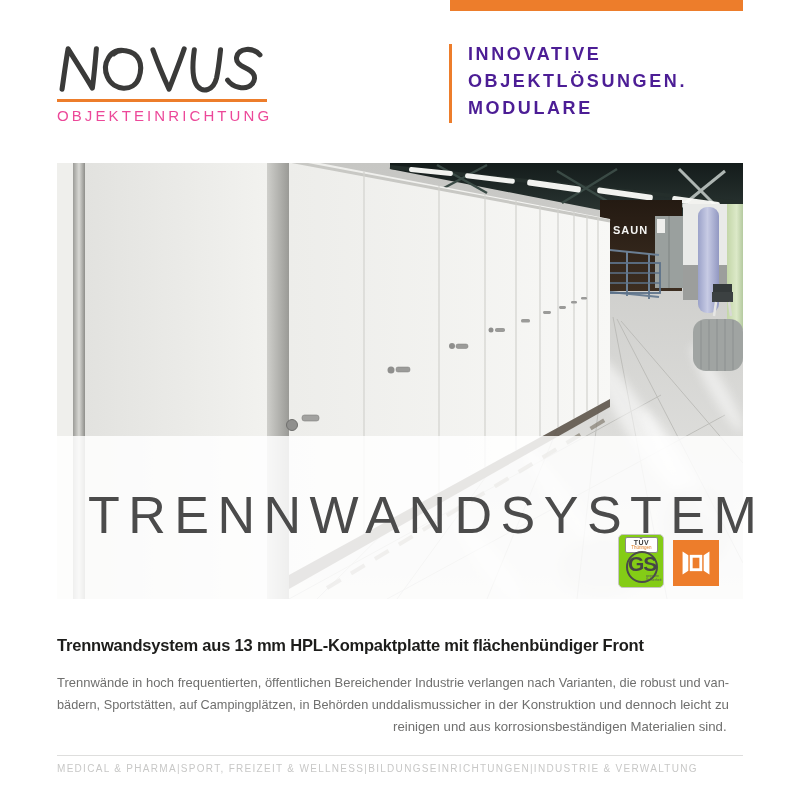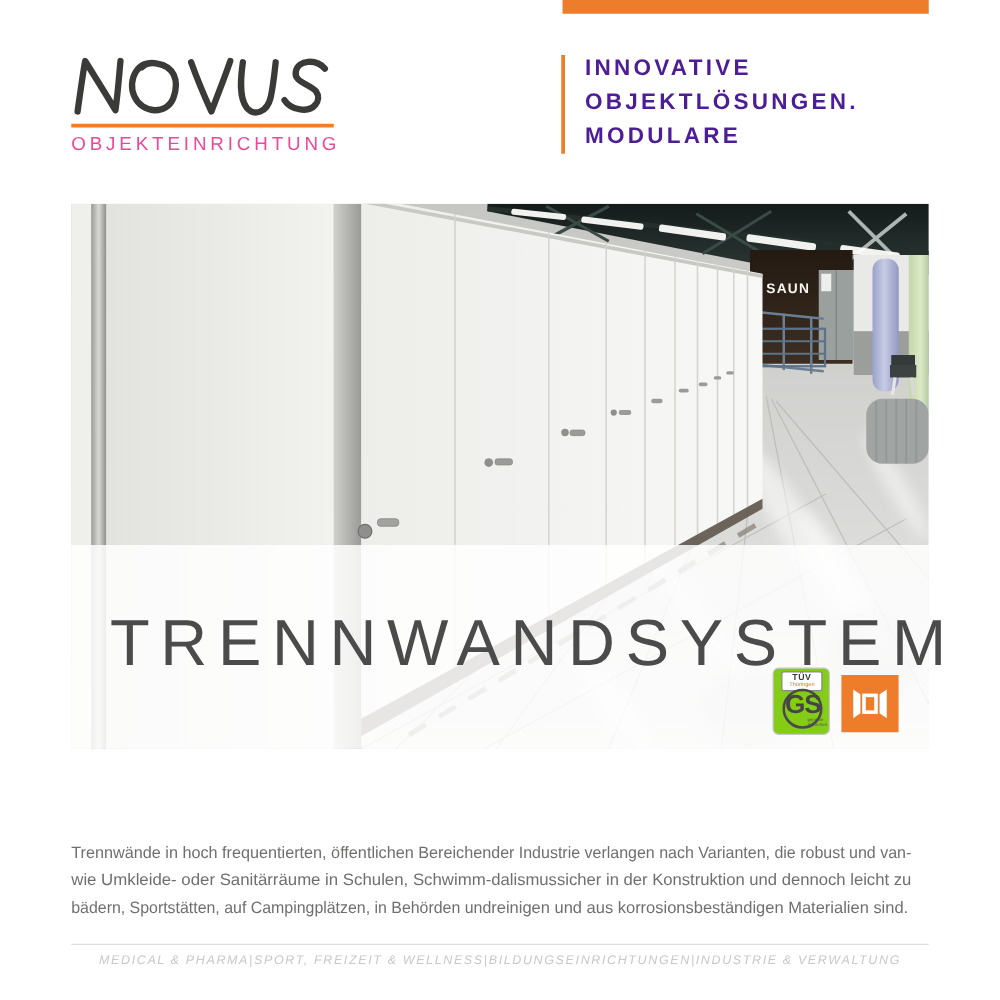--- a/index.html
+++ b/index.html
@@ -65,21 +65,21 @@
   .col  { width:336px; }
   .col + .col { }
   .line-row { height:22px; line-height:22px; overflow:visible; }
   .jline, .plain {
     display:inline-block; white-space:nowrap; transform-origin:left center;
     font-size:13.2px; color:#6F6F6E;
   }
 
   
   .footer { position:absolute; left:57px; top:755px; width:686px; border-top:1px solid #DEDEDD; }
-  .footer-row { margin-top:7px; display:flex; justify-content:center; align-items:baseline;font-style:italic; }
+  .footer-row { margin-top:7px; display:flex; justify-content:flex-start; align-items:baseline; }
   .footer-item, .footer-sep {
     font-size:10px; letter-spacing:1.3px; color:#C8C8C7; white-space:nowrap;
   }
 </style>
 </head>
 <body>
 
 <div class="page">
 
   <div class="topbar"></div>
@@ -313,25 +313,25 @@
     </div>
 
     <svg class="badge-orange" viewBox="0 0 48 48">
       <rect x="0" y="0" width="48" height="48" fill="#ED7D2B"></rect>
       <polygon points="10,12 16,16 16,32 10,36" fill="#ffffff"></polygon>
       <polygon points="38,12 32,16 32,32 38,36" fill="#ffffff"></polygon>
       <rect x="19" y="17" width="10" height="14" fill="none" stroke="#ffffff" stroke-width="3"></rect>
     </svg>
   </div>
 
+  <h2 class="headline">Trennwandsystem aus 13 mm HPL-Kompaktplatte mit flächenbündiger Front</h2>
 
   <div class="cols">
     <div class="col">
       <div class="line-row"><span class="jline" style="transform: scaleX(0.98349);">Trennwände in hoch frequentierten, öffentlichen Bereichen</span></div>
-      <div class="line-row"><span class="jline" style="transform: scaleX(1.01876);">wie Umkleide- oder Sanitärräume in Schulen, Schwimm-</span></div>
       <div class="line-row"><span class="jline" style="transform: scaleX(0.964824);">bädern, Sportstätten, auf Campingplätzen, in Behörden und</span></div>
     </div>
     <div class="col">
       <div class="line-row"><span class="jline" style="transform: scaleX(0.969653);">der Industrie verlangen nach Varianten, die robust und van-</span></div>
       <div class="line-row"><span class="jline" style="transform: scaleX(1.00958);">dalismussicher in der Konstruktion und dennoch leicht zu</span></div>
       <div class="line-row"><span class="plain">reinigen und aus korrosionsbeständigen Materialien sind.</span></div>
     </div>
   </div>
 
   <div class="footer">

